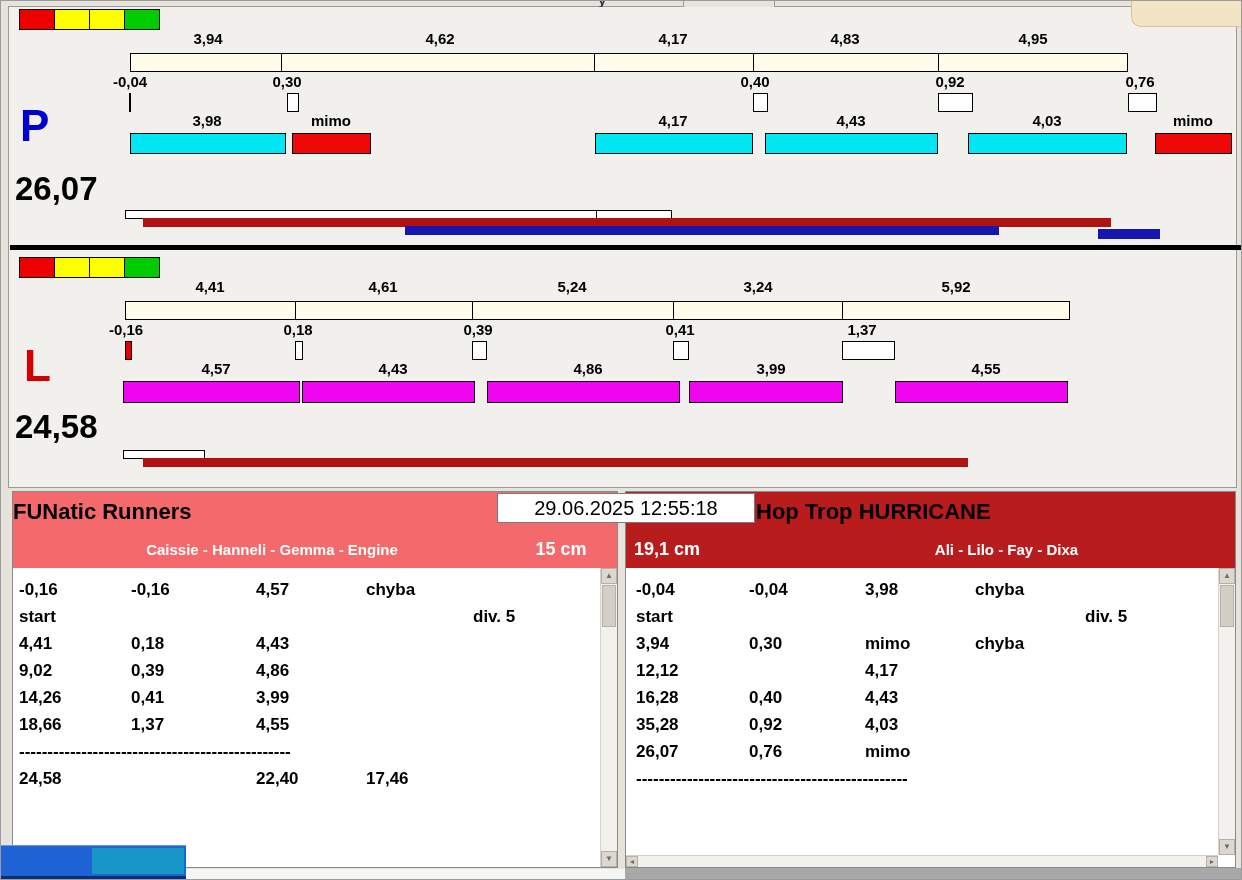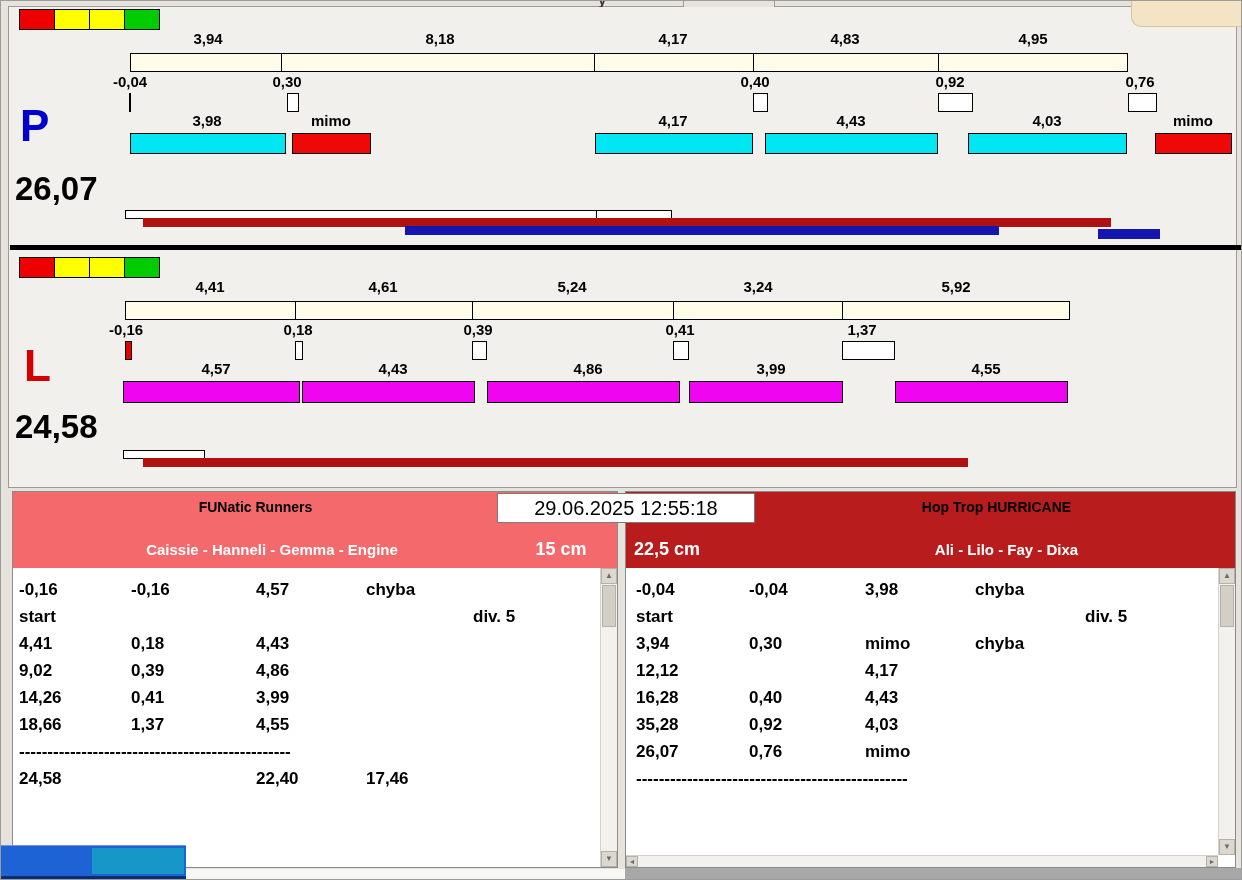--- a/index.html
+++ b/index.html
@@ -47,21 +47,21 @@
   .divider { position:absolute; left:10px; top:245px; width:1232px; height:5px; background:#000; z-index:4; }
 
   .panel { position:absolute; top:491px; height:377px; border:1px solid #8a8a8a; background:#fff; z-index:10; }
   .panel-left  { left:12px;  width:606px; }
   .panel-right { left:625px; width:611px; }
   .hdr { position:relative; width:100%; }
   .hdr1 { height:38px; }
   .hdr2 { height:38px; }
   .red-h  { background:#f4696b; }
   .blue-h { background:#b91c1c; }
-  .team { position:absolute; top:7px; font-size:14px; font-weight:bold; color:#000; text-align:center; white-space:nowrap; }
+  .team { position:absolute; top:7px; font-size:22px; font-weight:bold; color:#000; white-space:nowrap; }
   .members { position:absolute; top:11px; font-size:15px; font-weight:bold; color:#fff; text-align:center; white-space:nowrap; }
   .cm { position:absolute; top:9px; font-size:18px; font-weight:bold; color:#fff; white-space:nowrap; }
   .pbody { position:absolute; top:76px; left:0; right:17px; bottom:0; background:#fff; overflow:hidden; padding-top:12px; }
   .pbody-l { padding-left:6px; }
   .pbody-r { padding-left:10px; bottom:12px; }
   .trow { display:grid; height:27px; font-size:17px; font-weight:bold; white-space:nowrap; align-items:start; }
   .cols-l { grid-template-columns:112px 125px 110px 107px auto; }
   .cols-r { grid-template-columns:113px 116px 110px 110px auto; }
   .seprow { height:27px; font-size:17px; font-weight:bold; white-space:nowrap; overflow:hidden; }
   .fullrow { height:27px; font-size:17px; font-weight:bold; white-space:nowrap; }
@@ -94,21 +94,21 @@
 <div class="beige-corner"></div>
 
 <div class="ind" style="left:19px; top:9px;">
   <span style="background:#ee0000;"></span>
   <span style="background:#ffff00;"></span>
   <span style="background:#ffff00;"></span>
   <span style="background:#00cc00;"></span>
 </div>
 
 <div class="lbl" style="left:178px; top:30px; width:60px;">3,94</div>
-<div class="lbl" style="left:410px; top:30px; width:60px;">8,18</div>
+<div class="lbl" style="left:410px; top:30px; width:60px;">4,62</div>
 <div class="lbl" style="left:643px; top:30px; width:60px;">4,17</div>
 <div class="lbl" style="left:815px; top:30px; width:60px;">4,83</div>
 <div class="lbl" style="left:1003px; top:30px; width:60px;">4,95</div>
 
 <div class="segbar" style="left:130px; top:53px; width:998px; height:19px;">
   <div style="width:15.11%;"></div>
   <div style="width:31.38%;"></div>
   <div style="width:16.00%;"></div>
   <div style="width:18.53%;"></div>
   <div style="width:18.98%;"></div>
@@ -268,21 +268,21 @@
     <div class="sthumb"></div>
     <div class="sbtn sbtn-dn">▼</div>
   </div>
 </div>
 
 <div class="panel panel-right">
   <div class="hdr hdr1 blue-h">
     <div class="team" style="left:130px; width:481px;">Hop Trop HURRICANE</div>
   </div>
   <div class="hdr hdr2 blue-h">
-    <div class="cm" style="left:8px;">22,5 cm</div>
+    <div class="cm" style="left:8px;">19,1 cm</div>
     <div class="members" style="left:140px; width:481px;">Ali - Lilo - Fay - Dixa</div>
   </div>
   <div class="pbody pbody-r">
     <div class="trow cols-r">
       <span>-0,04</span>
         <span>-0,04</span>
         <span>3,98</span>
         <span>chyba</span>
         <span></span>
     </div>

